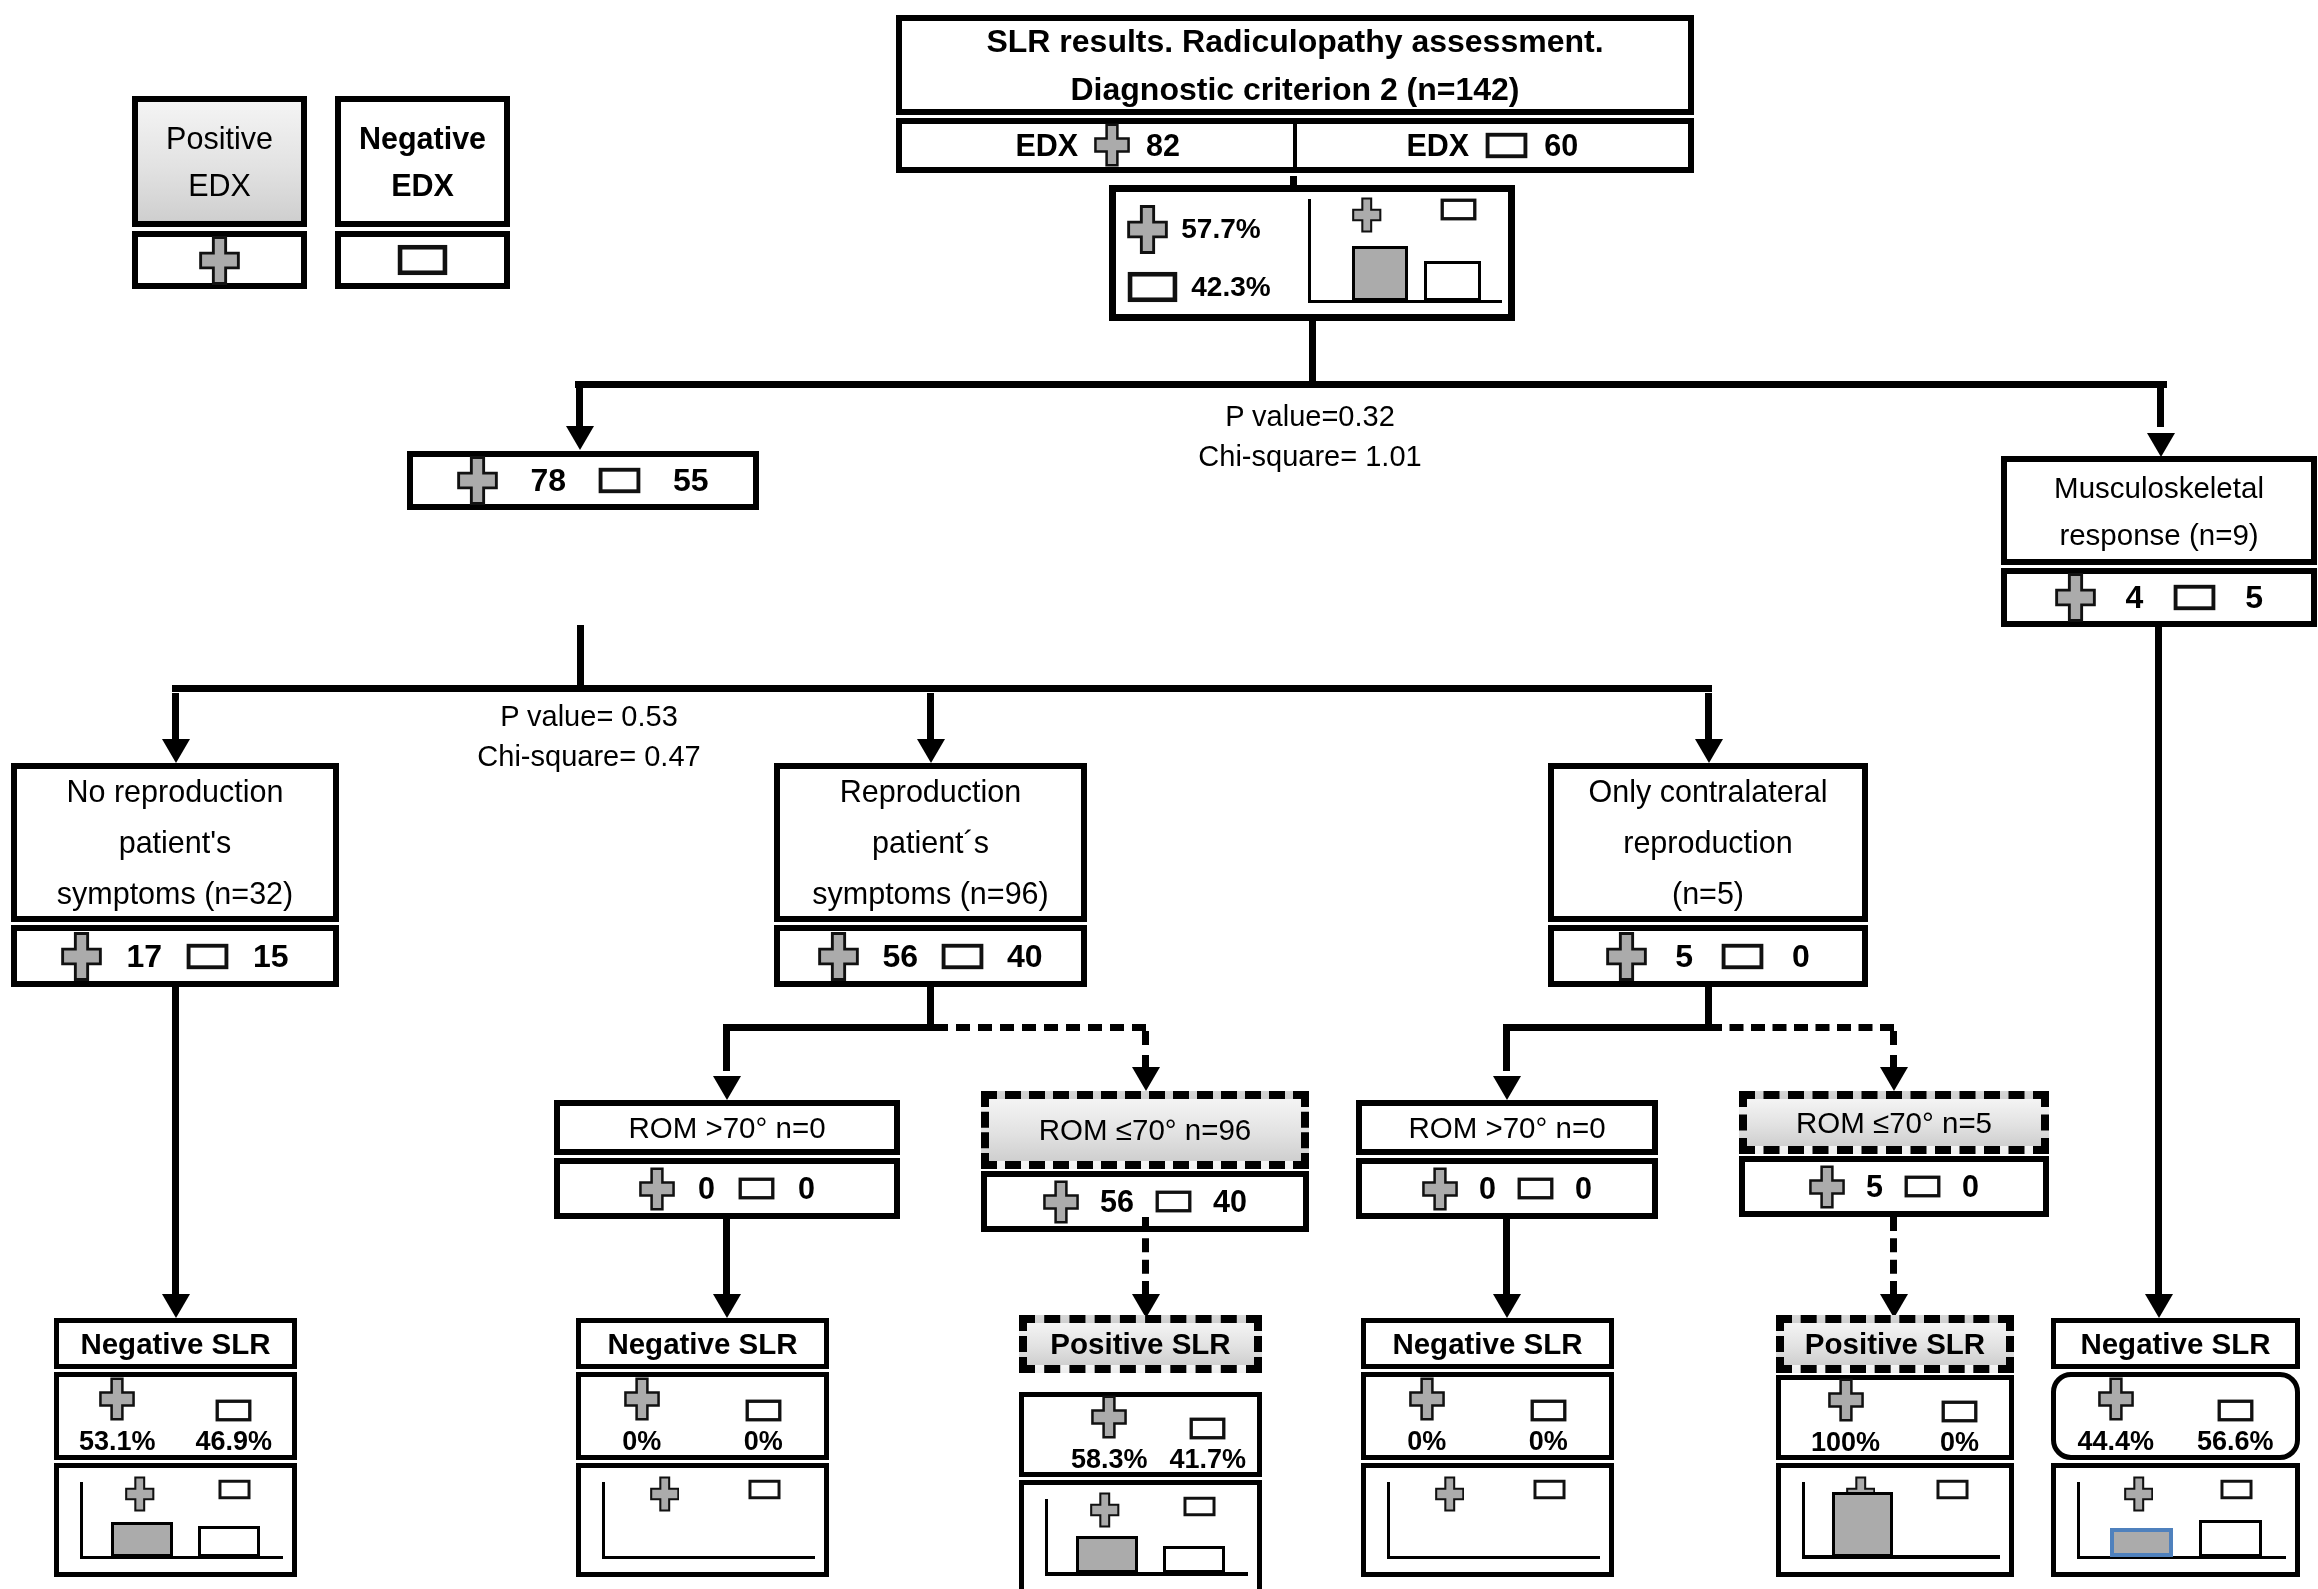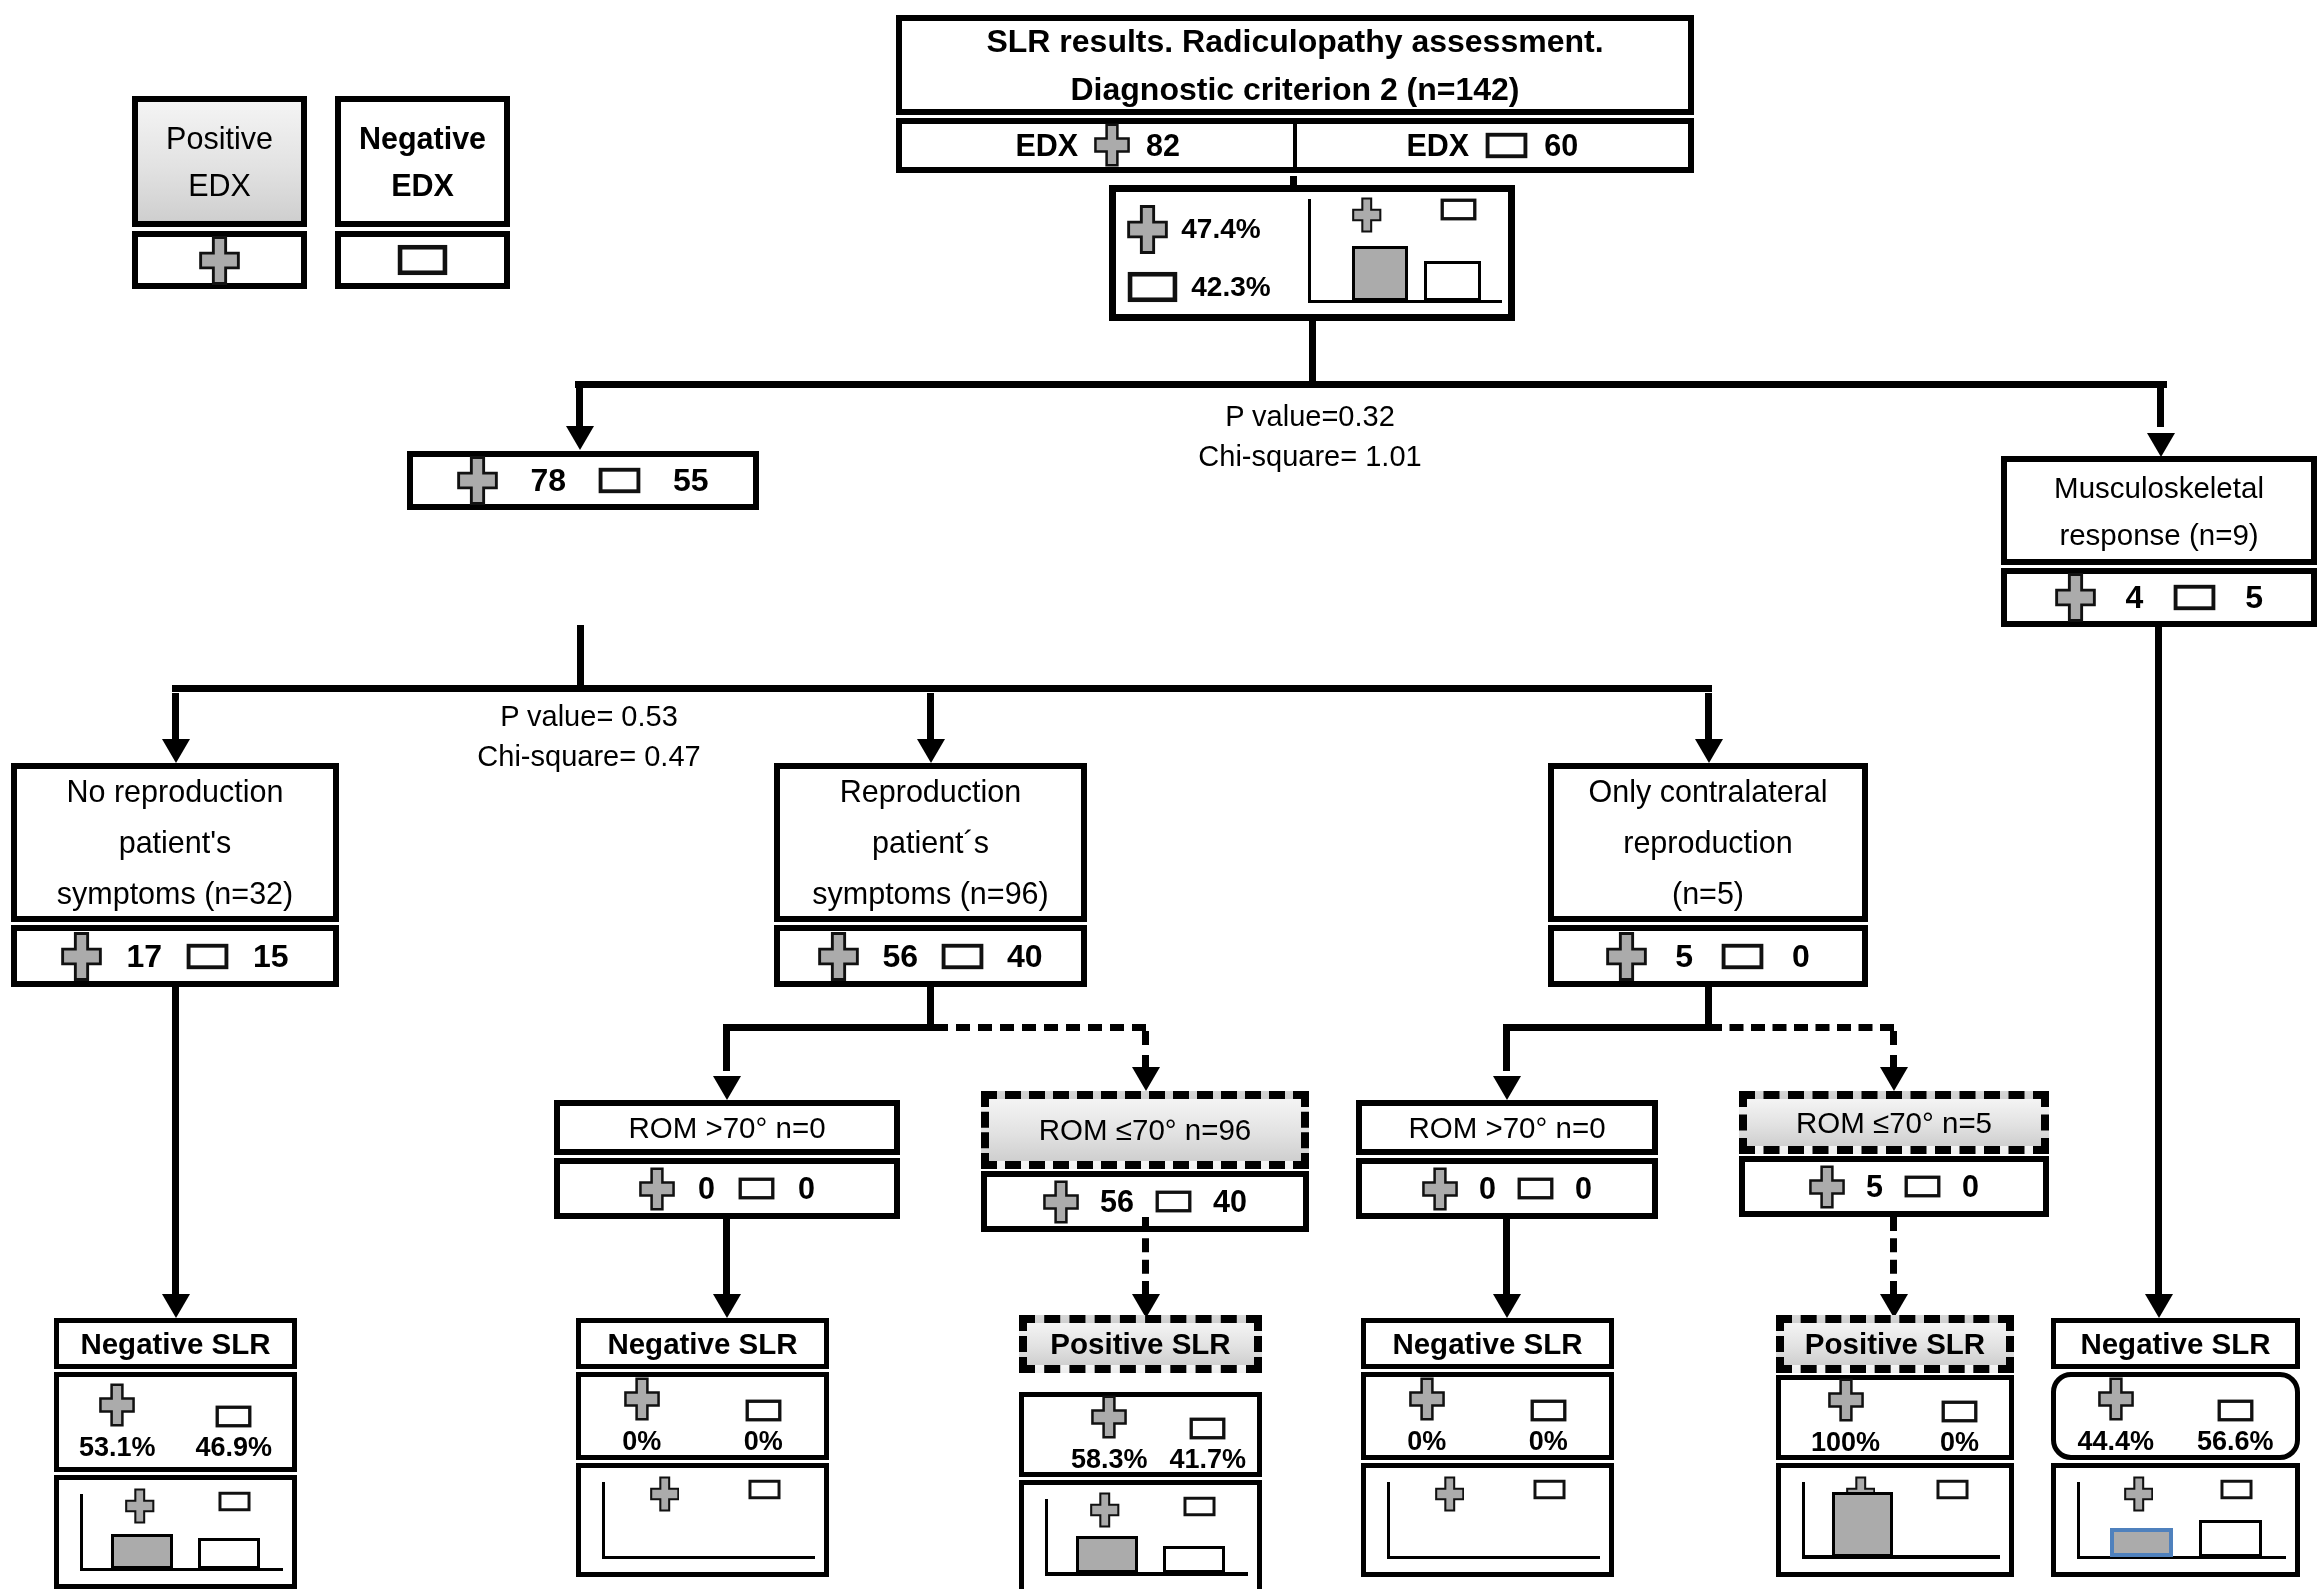--- a/index.html
+++ b/index.html
@@ -94,21 +94,21 @@
       </div>
     </div>
   </div>
 
   <div class="abs sect" style="left:1109px;top:185px;width:406px;height:136px;border-width:7.4px;padding:3.2px;">
     <div style="flex:0 0 46%;display:flex;flex-direction:column;justify-content:space-around;height:100%;padding-left:7.4px;">
       <div class="crow" style="justify-content:flex-start;font-size:28px;gap:13.7px;">
         <svg class="plus pl-lg" viewBox="0 0 100 120">
             <polygon points="35,4 65,4 65,42 96,42 96,78 65,78 65,116 35,116 35,78 4,78 4,42 35,42" fill="#ababab" stroke="#111" stroke-width="7"></polygon>
           </svg>
-        <span>47.4%</span>
+        <span>57.7%</span>
       </div>
       <div class="crow" style="justify-content:flex-start;font-size:28px;gap:13.7px;">
         <svg class="recticon rc-lg" viewBox="0 0 100 62">
             <rect x="6" y="6" width="88" height="50" fill="#fff" stroke="#111" stroke-width="9"></rect>
           </svg>
         <span>42.3%</span>
       </div>
     </div>
     <div style="flex:1;height:100%;">
       <div class="chart">
@@ -327,21 +327,21 @@
   <div class="arrow" style="left:1493px;top:1294px;"></div>
   <div class="vdash" style="left:1890px;top:1217px;height:78px;"></div>
   <div class="arrow" style="left:1880px;top:1294px;"></div>
   <div class="vline" style="left:2155px;top:627px;height:668px;"></div>
   <div class="arrow" style="left:2145px;top:1294px;"></div>
 
   <div class="abs" style="left:54px;top:1318px;width:243px;">
     <div class="sect tt" style="height:51px;font-size:29.5px;border-width:5.8px;">
         <span>Negative SLR</span>
       </div>
-    <div class="sect" style="height:100px;margin-top:3.2px;border-width:5.8px;">
+    <div class="sect" style="height:88px;margin-top:3.2px;border-width:5.8px;">
       <div class="pcolwrap">
         <div class="pcol">
           <svg class="plus pl-md" viewBox="0 0 100 120">
               <polygon points="35,4 65,4 65,42 96,42 96,78 65,78 65,116 35,116 35,78 4,78 4,42 35,42" fill="#ababab" stroke="#111" stroke-width="7"></polygon>
             </svg>
           <span>53.1%</span>
         </div>
         <div class="pcol">
           <svg class="recticon rc-sm" viewBox="0 0 100 62">
               <rect x="6" y="6" width="88" height="50" fill="#fff" stroke="#111" stroke-width="9"></rect>

